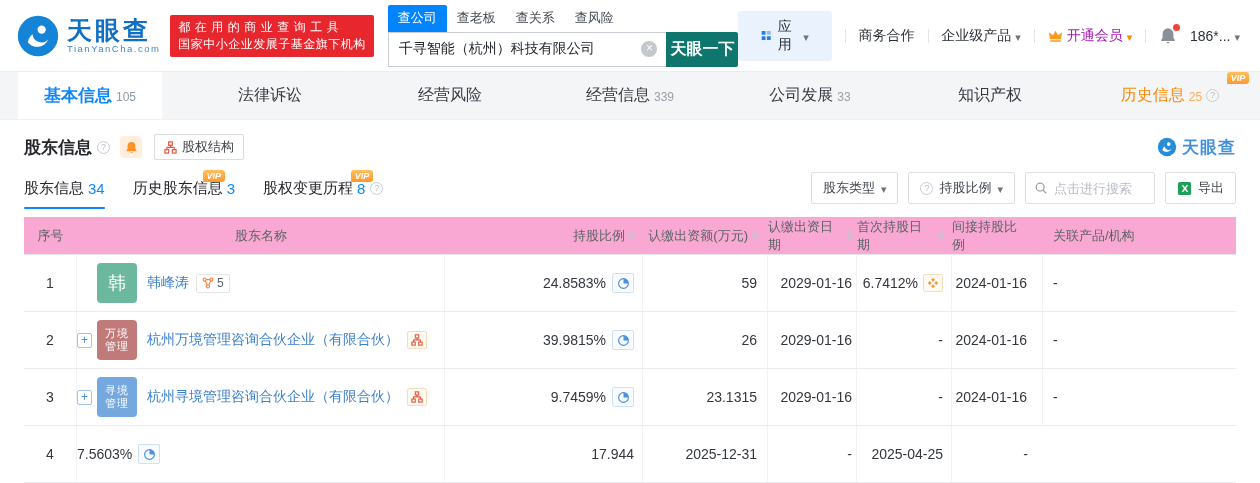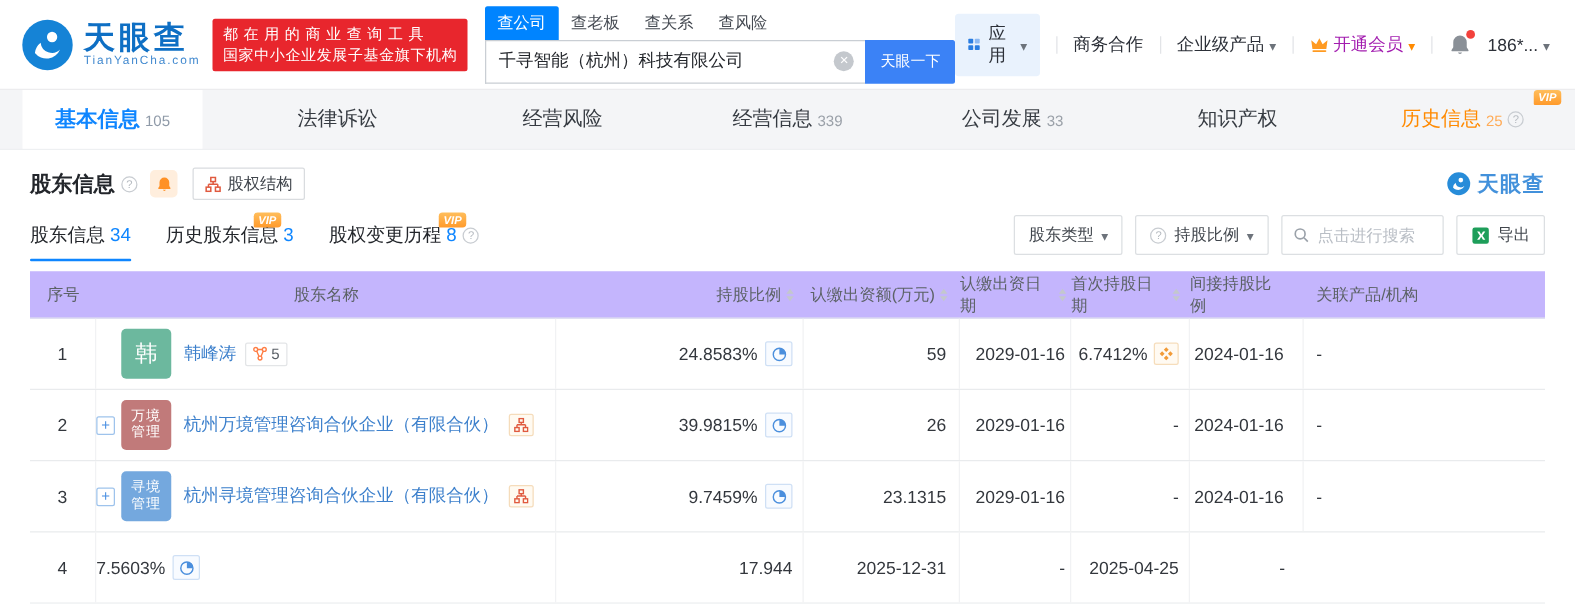--- a/index.html
+++ b/index.html
@@ -23,26 +23,26 @@
   .stab { padding:4px 10px 5px; color:#454a52; cursor:pointer; }
   .stab.active { background:#0084ff; color:#fff; border-radius:2px 2px 0 0; }
   .search-row { display:flex; height:35px; }
   .search-box { position:relative; flex:1; display:flex; }
   .search-input { width:100%; border:1px solid #c9ced4; border-right:none; padding:0 30px 0 10px;
     font-size:14px; color:#23262b; outline:none; font-family:inherit; }
   .clear { position:absolute; right:9px; top:50%; transform:translateY(-50%);
     width:16px; height:16px; border-radius:50%; background:#c4c8cd; color:#fff;
     font-size:12px; line-height:15px; text-align:center; cursor:pointer; }
   .clear::before { content:"×"; }
-  .search-btn { width:72px; background:#3b82f6; color:#fff; border:none; font-size:12px;
-    border-radius:0 2px 2px 0; cursor:pointer; font-family:inherit; }
+  .search-btn { width:72px; background:#0f766e; color:#fff; border:none; font-size:16px;
+    border-radius:0 2px 2px 0; cursor:pointer; font-family:inherit;font-weight:bold; }
 
   .topmenu { margin-left:auto; display:flex; align-items:center; gap:13px; font-size:14px; color:#2c3publicity038; }
   .topmenu { color:#2c3038; }
-  .menu-pill { background:#e9f2fd; border-radius:3px; padding:7px 10px; display:flex;
+  .menu-pill { background:#e9f2fd; border-radius:3px; padding:7px 23px; display:flex;
     align-items:center; gap:6px; cursor:pointer; }
   .mitem { display:flex; align-items:center; gap:4px; cursor:pointer; white-space:nowrap; }
   .mdiv { width:1px; height:14px; background:#e2e4e7; }
   .caret::before { content:"▾"; font-size:11px; color:#6d737b; }
   .caret.orange::before { color:#ff8a00; }
   .vip-link { color:#a21caf; }
   .bell-wrap { position:relative; display:flex; cursor:pointer; }
   .bell-dot { position:absolute; top:-3px; right:-3px; width:7px; height:7px;
     background:#f3413c; border-radius:50%; }
 
@@ -101,21 +101,21 @@
   .tbl { margin-top:8px; }
   .trow { display:grid; grid-template-columns:53px 368px 198px 125px 89px 95px 91px auto; }
   .trow .cell { display:flex; align-items:center; }
   .trow > :nth-child(1) { justify-content:center; }
   .trow > :nth-child(3) { justify-content:flex-end; padding-right:8px; }
   .trow > :nth-child(4) { justify-content:flex-end; padding-right:10px; }
   .trow > :nth-child(5) { justify-content:flex-end; padding-right:4px; }
   .trow > :nth-child(6) { justify-content:flex-end; padding-right:8px; }
   .trow > :nth-child(7) { justify-content:flex-end; padding-right:15px; }
   .trow > :nth-child(8) { justify-content:flex-start; padding-left:10px; }
-  .thead { background:#c4b5fd; height:38px; font-size:13px; color:#5c6266; border-bottom:1px solid #e4e8ee; }
+  .thead { background:#f9a8d4; height:38px; font-size:13px; color:#5c6266; border-bottom:1px solid #e4e8ee; }
   .thead > :nth-child(2) { justify-content:center; }
   .sort { display:inline-flex; flex-direction:column; gap:2px; margin-left:4px; }
   .sort i { width:0; height:0; border-left:3.5px solid transparent; border-right:3.5px solid transparent; }
   .sort .up { border-bottom:4px solid #c3c7cd; }
   .sort .down { border-top:4px solid #c3c7cd; }
 
   .tbody-row { height:57px; border-bottom:1px solid #e9ebed; font-size:14px; color:#33373d; }
   .tbody-row .cell { border-right:1px solid #f1f2f4; height:100%; }
   .tbody-row .cell:last-child { border-right:none; }
   .tbody-row > :nth-child(2) { justify-content:flex-start; }

